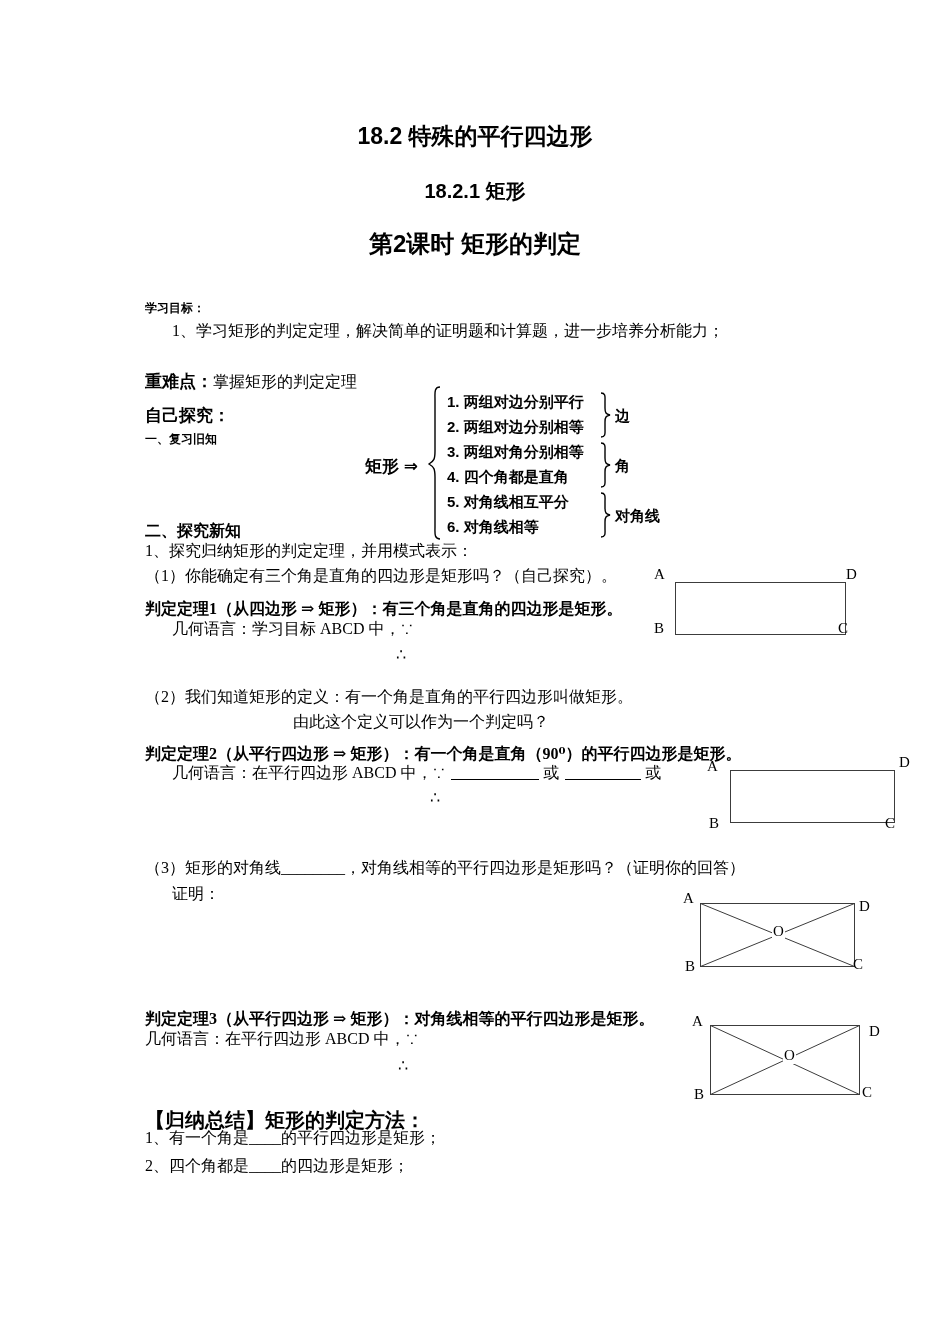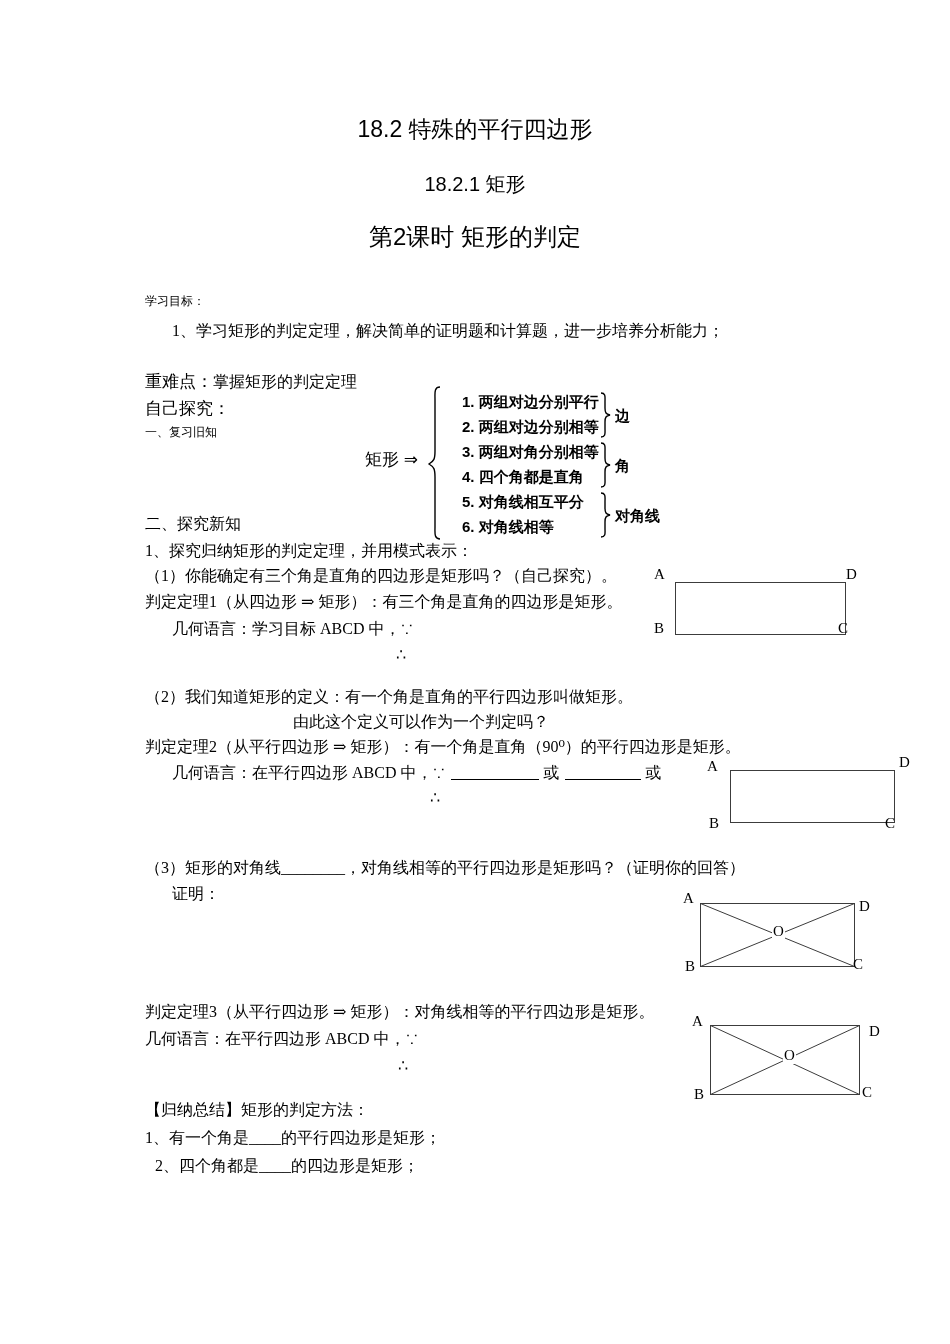--- a/index.html
+++ b/index.html
@@ -4,33 +4,33 @@
 <style>
   * { margin:0; padding:0; box-sizing:border-box; }
   html, body { background:#ffffff; }
   .page {
     position:relative; width:950px; height:1344px; background:#ffffff; color:#000;
     font-family:"Liberation Serif","DejaVu Serif",serif; font-size:16px; overflow:hidden;
   }
   .abs { position:absolute; white-space:nowrap; }
   .center { left:0; width:950px; text-align:center; }
   .sans { font-family:"Liberation Sans","DejaVu Sans",sans-serif; }
-  .bold { font-weight:normal; }
+  .bold { font-weight:bold;margin-top:7px; }
   .t1 { top:114px; font-size:23px; }
   .t2 { top:171px; font-size:20px; }
   .t3 { top:221px; font-size:24px; }
   .blank { display:inline-block; border-bottom:1px solid #000; height:15px; vertical-align:-2px; margin-left:6px; margin-right:4px; }
   .fig { position:absolute; }
   .fig svg { position:absolute; left:0; top:0; }
   .fig rect, .fig line { stroke:#3c3c3c; fill:none; stroke-width:1; }
   .brace path { stroke:#000; fill:none; stroke-width:1.4; }
   .vlabel { position:absolute; font-size:15px; font-family:"Liberation Serif","DejaVu Serif",serif; }
   .olabel { background:#fff; padding:0 1px; }
   .bd-item { position:absolute; left:82px; font-size:15px; font-weight:bold;
-             font-family:"Liberation Sans","DejaVu Sans",sans-serif;margin-left:15px; }
+             font-family:"Liberation Sans","DejaVu Sans",sans-serif; }
   .bd-group { position:absolute; font-size:15px; font-weight:bold;
               font-family:"Liberation Sans","DejaVu Sans",sans-serif; }
 </style>
 </head>
 <body>
 
 <div class="page">
 
   <div class="abs center sans bold t1">18.2  特殊的平行四边形</div>
   <div class="abs center sans bold t2">18.2.1  矩形</div>
@@ -138,17 +138,17 @@
       <line x1="25.5" y1="15.5" x2="174.5" y2="84.5"></line>
       <line x1="174.5" y1="15.5" x2="25.5" y2="84.5"></line>
     </svg>
     <span class="vlabel" style="left:7px;top:3px">A</span>
     <span class="vlabel" style="left:184px;top:13px">D</span>
     <span class="vlabel" style="left:9px;top:76px">B</span>
     <span class="vlabel" style="left:177px;top:74px">C</span>
     <span class="vlabel olabel" style="left:98px;top:37px">O</span>
   </div>
 
-  <div class="abs sans bold" style="left:145px;top:1100px;font-size:16px">【归纳总结】矩形的判定方法：</div>
+  <div class="abs sans bold" style="left:145px;top:1100px;font-size:20px">【归纳总结】矩形的判定方法：</div>
   <div class="abs" style="left:145px;top:1128px">1、有一个角是____的平行四边形是矩形；</div>
-  <div class="abs" style="left:155px;top:1156px">2、四个角都是____的四边形是矩形；</div>
+  <div class="abs" style="left:145px;top:1156px">2、四个角都是____的四边形是矩形；</div>
 
 </div>
 
 </body></html>

